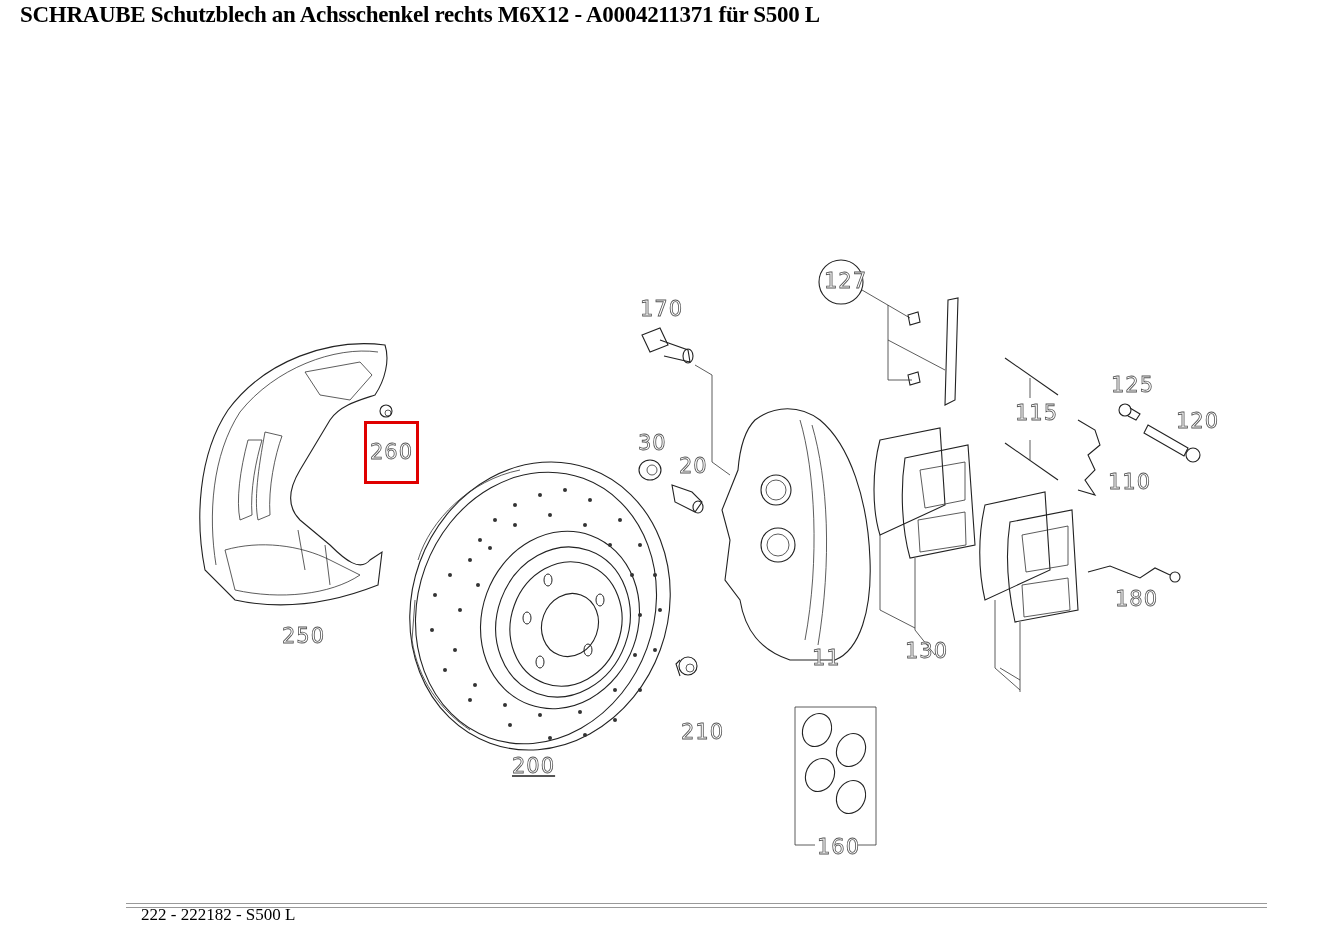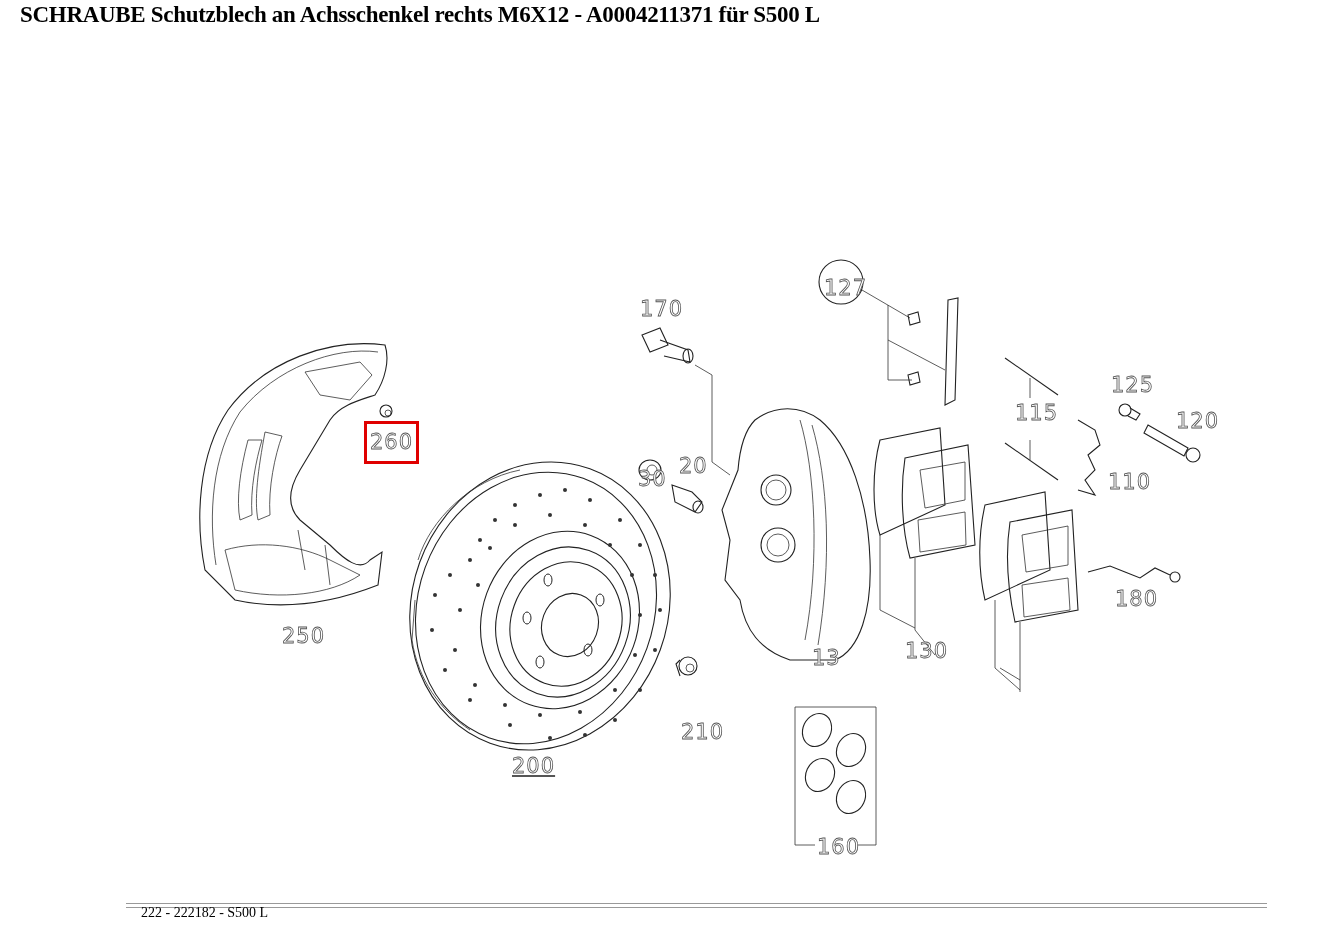--- a/index.html
+++ b/index.html
@@ -1,22 +1,22 @@
 <!DOCTYPE html>
 <html><head>
 <meta charset="utf-8">
 <style>
   html, body { margin:0; padding:0; background:#ffffff; }
   body { width:1326px; height:941px; position:relative; overflow:hidden; font-family:"DejaVu Serif", serif; color:#000; }
   .title { position:absolute; left:20px; top:2px; font-family:"Liberation Serif", serif; font-size:23px; letter-spacing:-0.3px; white-space:nowrap;font-weight:bold; }
   .diagram { position:absolute; left:0; top:0; width:1326px; height:941px; }
   .callout { position:absolute; font-family:"DejaVu Sans", sans-serif; font-size:21px; color:#fff; -webkit-text-stroke:0.8px #555; letter-spacing:1px; line-height:1; white-space:nowrap; cursor:pointer; }
-  .callout.hl { outline:3px solid #e00000; outline-offset:0; padding:8px 3px; }
+  .callout.hl { outline:3px solid #e00000; outline-offset:0; padding:18px 3px; }
   .footer-lines { position:absolute; left:126px; top:903px; width:1141px; height:3px; border-top:1px solid #999; border-bottom:1px solid #999; }
-  .footer { position:absolute; left:141px; top:905px; font-family:"Liberation Serif", serif; font-size:14px; white-space:nowrap; }
+  .footer { position:absolute; left:141px; top:905px; font-family:"Liberation Serif", serif; font-size:17px; white-space:nowrap; }
   svg .ln { fill:none; stroke:#222; stroke-width:1.1; }
   svg .lt { fill:none; stroke:#333; stroke-width:0.8; }
   svg .hole { fill:none; stroke:#222; stroke-width:1; }
 </style>
 </head>
 <body>
 
 <div class="title">SCHRAUBE Schutzblech an Achsschenkel rechts M6X12 - A0004211371 für S500 L</div>
 
 <svg class="diagram" viewBox="0 0 1326 941" xmlns="http://www.w3.org/2000/svg">
@@ -168,24 +168,24 @@
     <ellipse class="ln" cx="820" cy="775" rx="14" ry="17" transform="rotate(25 820 775)"></ellipse>
     <ellipse class="ln" cx="851" cy="797" rx="14" ry="17" transform="rotate(25 851 797)"></ellipse>
   </g>
 </svg>
 
 <div class="callout hl" style="left:367px;top:424px;">260</div>
 <div class="callout" style="left:282px;top:626px;">250</div>
 <div class="callout" style="left:512px;top:756px;text-decoration:underline;">200</div>
 <div class="callout" style="left:681px;top:682px;margin-top:40px;">210</div>
 <div class="callout" style="left:640px;top:299px;">170</div>
-<div class="callout" style="left:638px;top:433px;margin-top:36px;">30</div>
+<div class="callout" style="left:638px;top:433px;">30</div>
 <div class="callout" style="left:679px;top:456px;">20</div>
-<div class="callout" style="left:812px;top:648px;">13</div>
-<div class="callout" style="left:824px;top:271px;margin-top:7px;">127</div>
+<div class="callout" style="left:812px;top:648px;">11</div>
+<div class="callout" style="left:824px;top:271px;">127</div>
 <div class="callout" style="left:1015px;top:403px;text-align:center;">115</div>
 <div class="callout" style="left:1111px;top:375px;">125</div>
 <div class="callout" style="left:1176px;top:411px;">120</div>
 <div class="callout" style="left:1108px;top:472px;">110</div>
 <div class="callout" style="left:905px;top:641px;">130</div>
 <div class="callout" style="left:1115px;top:589px;">180</div>
 <div class="callout" style="left:817px;top:837px;">160</div>
 
 <div class="footer-lines"></div>
 <div class="footer">222 - 222182 - S500 L</div>

